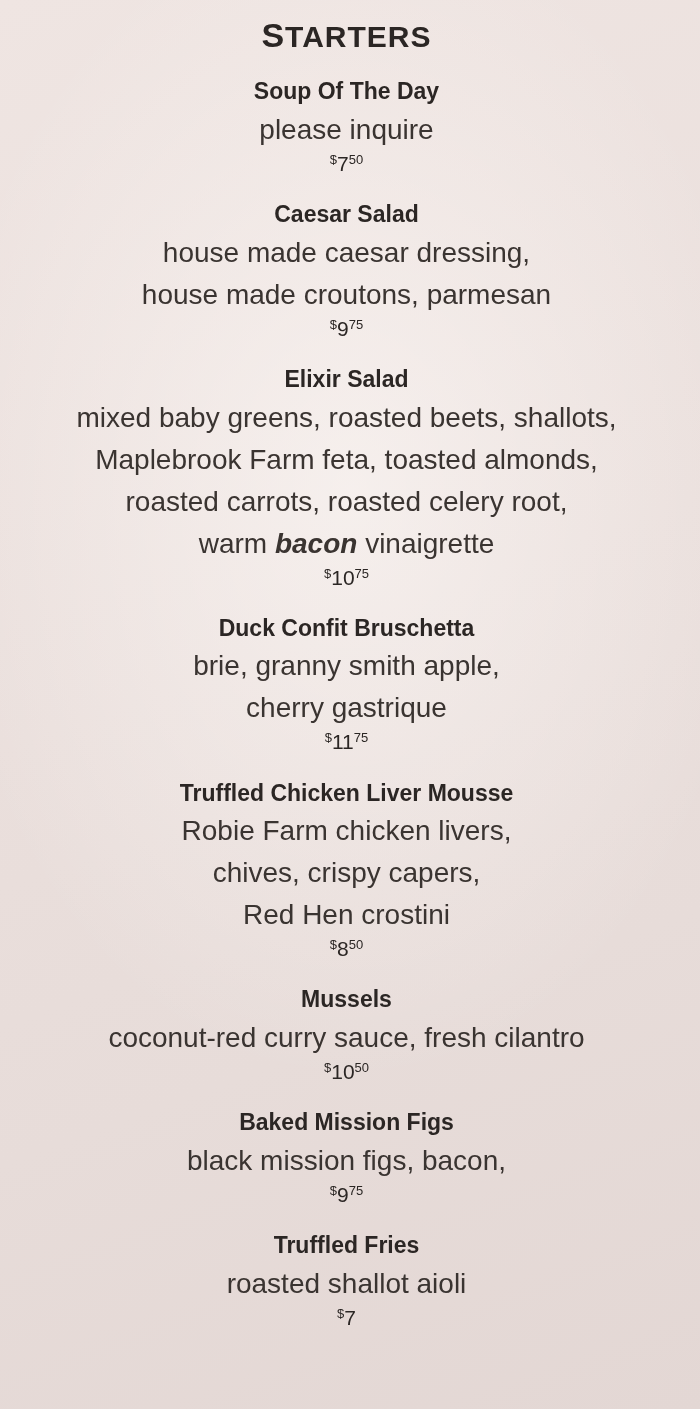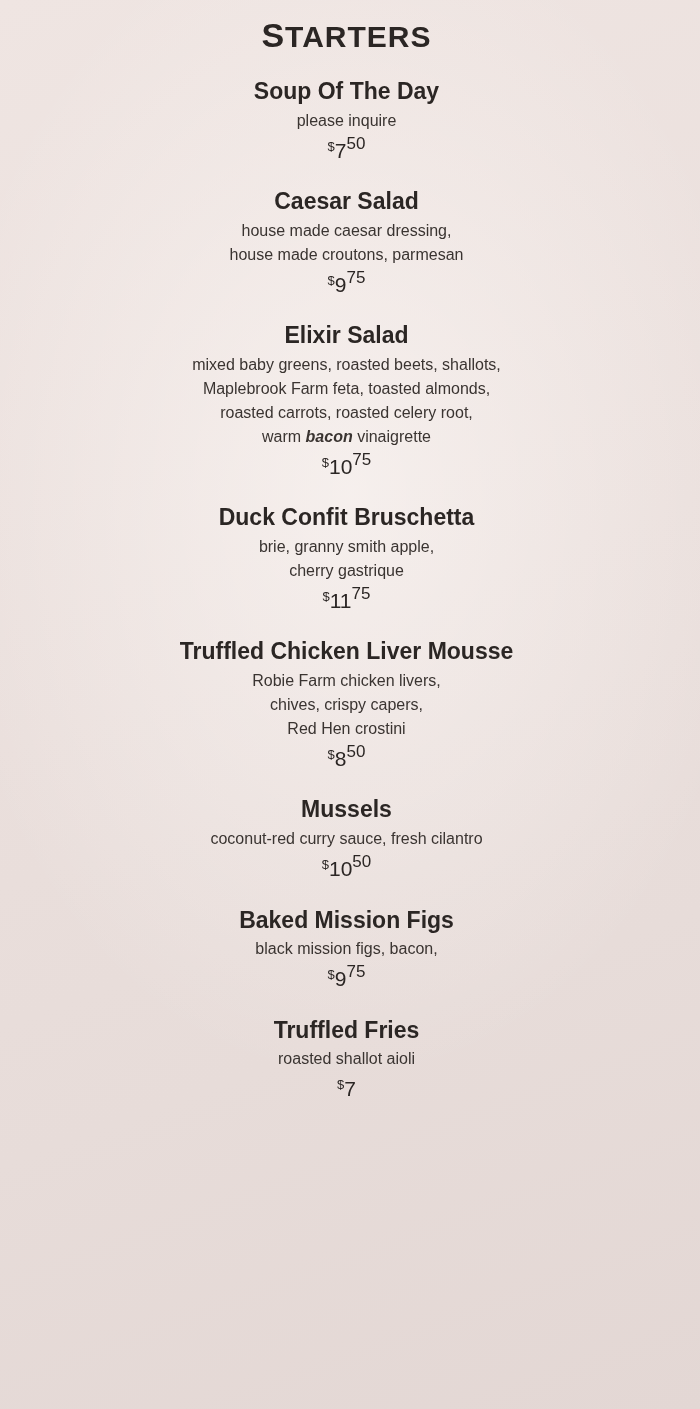--- a/index.html
+++ b/index.html
@@ -45,21 +45,21 @@
     padding: 0 22px;
   }
   .item-name {
     font-size: 23px;
     font-weight: bold;
     line-height: 1.25;
     margin-bottom: 3px;
     color: #2b2624;
   }
   .item-desc {
-    font-size: 16px;
+    font-size: 28px;
     line-height: 1.5;
     color: #3a3431;
     font-weight: 400;
   }
   .item-desc .em {
     font-weight: bold;
     font-style: italic;
     text-align: center;
   }
   .price {
@@ -69,21 +69,21 @@
     letter-spacing: 0px;
   }
   .price .cur {
     font-size: 13px;
     vertical-align: 0.55em;
   }
   .price .whole {
     font-size: 21px;
   }
   .price .cents {
-    font-size: 17px;
+    font-size: 13px;
     vertical-align: 0.55em;
   }
 </style>
 </head>
 <body>
 
 <div class="paper"></div>
 
 <div class="menu">
 

